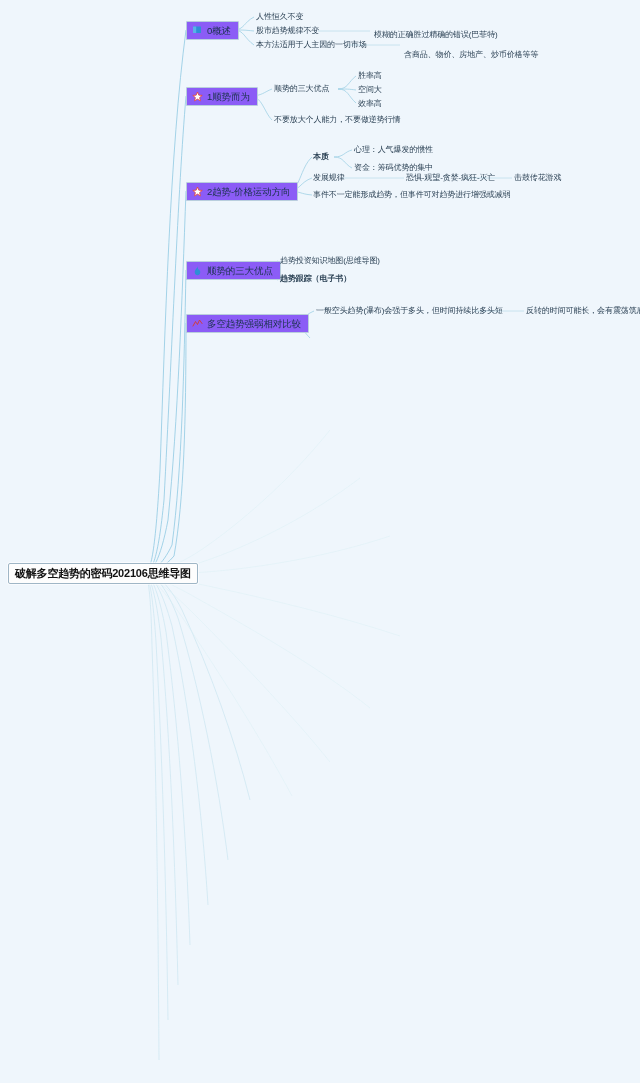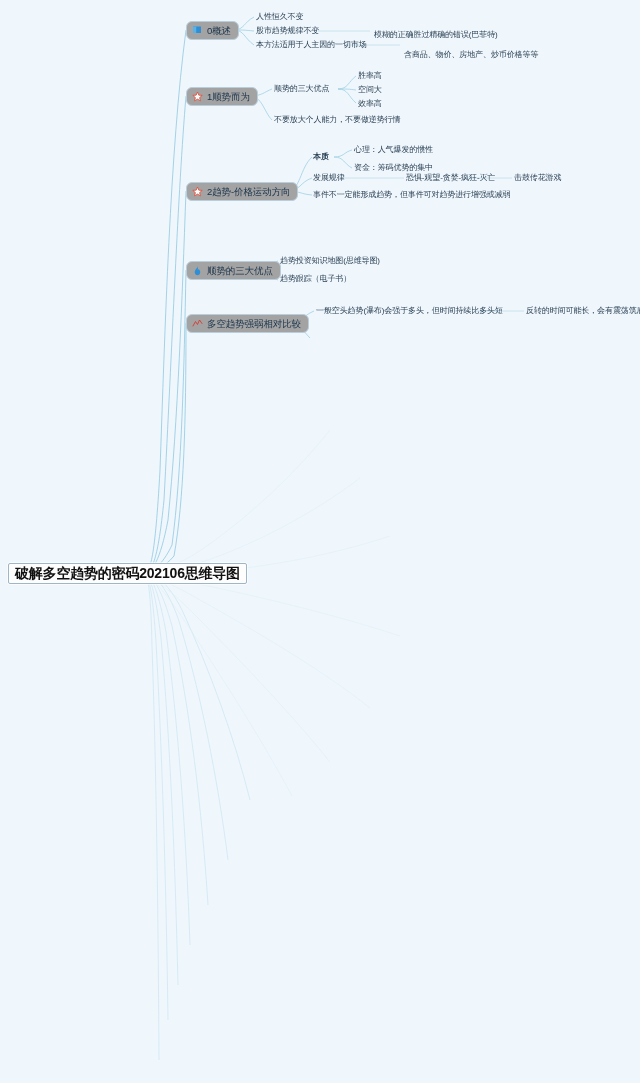--- a/index.html
+++ b/index.html
@@ -15,39 +15,39 @@
   #edges{position:absolute;left:0;top:0;width:640px;height:1083px;pointer-events:none;}
 
   
   .root-node{
     position:absolute;
     left:8px;top:563px;
     padding:3px 6px 4px 6px;
     background:#fdfdfd;
     border:1px solid #9fb6c6;
     border-radius:2px;
-    font-size:14px;
+    font-size:11px;
     line-height:12px;
     color:#111;
     white-space:nowrap;
     font-weight:bold;
     letter-spacing:-0.2px;
     box-shadow:0 0 0 1px rgba(255,255,255,.6);
   }
 
   
   .l1-node{
     position:absolute;
     display:flex;
     align-items:flex-start;
     gap:4px;
     padding:3px 7px 3px 5px;
-    background:#a3a3a3;
+    background:#8b5cf6;
     border:1px solid #b9cedd;
-    border-radius:6px;
+    border-radius:1px;
     font-size:9.5px;
     line-height:11px;
     color:#18324a;
     white-space:nowrap;
   }
   .l1-label{font-size:9.5px;letter-spacing:-0.1px;}
 
   
   .ic{width:11px;height:11px;display:inline-block;flex:0 0 auto;}
   .ic svg{display:block;}
@@ -217,21 +217,21 @@
       <svg width="11" height="11" viewBox="0 0 22 22">
         <path d="M11 1.5c1.2 3.4-1.6 4.6-2.9 6.6-1.6 2.4-2.6 4.1-2.6 6.2 0 3.6 2.9 6.2 5.5 6.2s5.5-2.6 5.5-6.2c0-2.6-1.4-4.4-3-6.4-0.6 1.1-1.3 1.7-2 1.9 0.9-2.9 0.3-6-0.5-8.3z" fill="#2e8fd6"></path>
       </svg>
     </span>
     <span class="l1-label">顺势的三大优点</span>
   </div>
 
   <div class="tnode" style="left:280px;top:256px;">
     <span>趋势投资知识地图(思维导图)</span>
   </div>
-  <div class="tnode" style="left:280px;top:274px;">
+  <div class="tnode" style="left:280px;top:274px;font-weight:bold;">
     <span>趋势跟踪（电子书）</span>
   </div>
 
   <div class="l1-node" style="left:186px;top:314px;">
     <span class="ic">
       <svg width="11" height="11" viewBox="0 0 22 22">
         <polyline points="2,16 7,7 11,13 15,4 20,11" fill="none" stroke="#d63b2f" stroke-width="1.8" stroke-linejoin="round" stroke-linecap="round"></polyline>
       </svg>
     </span>
     <span class="l1-label">多空趋势强弱相对比较</span>

